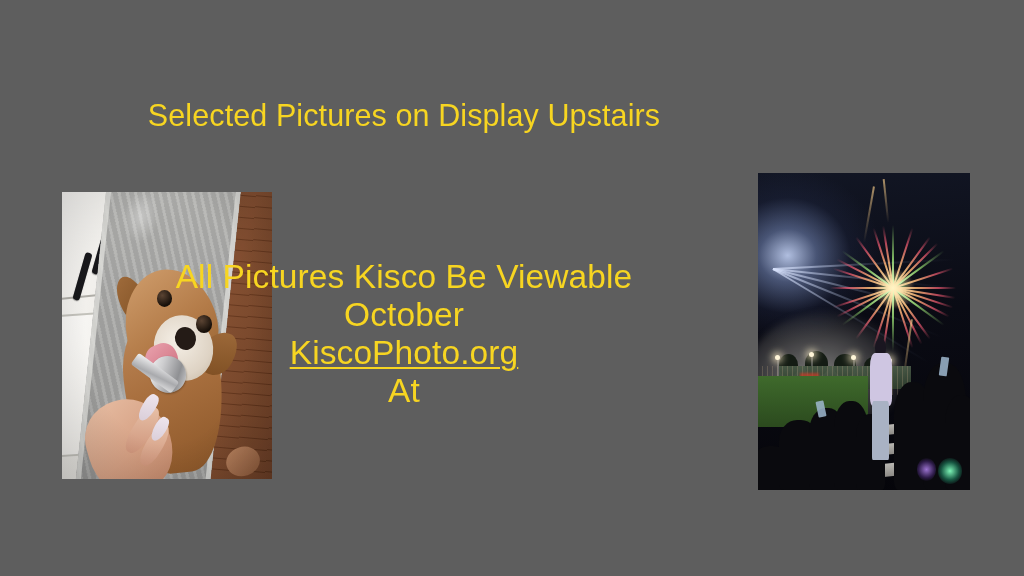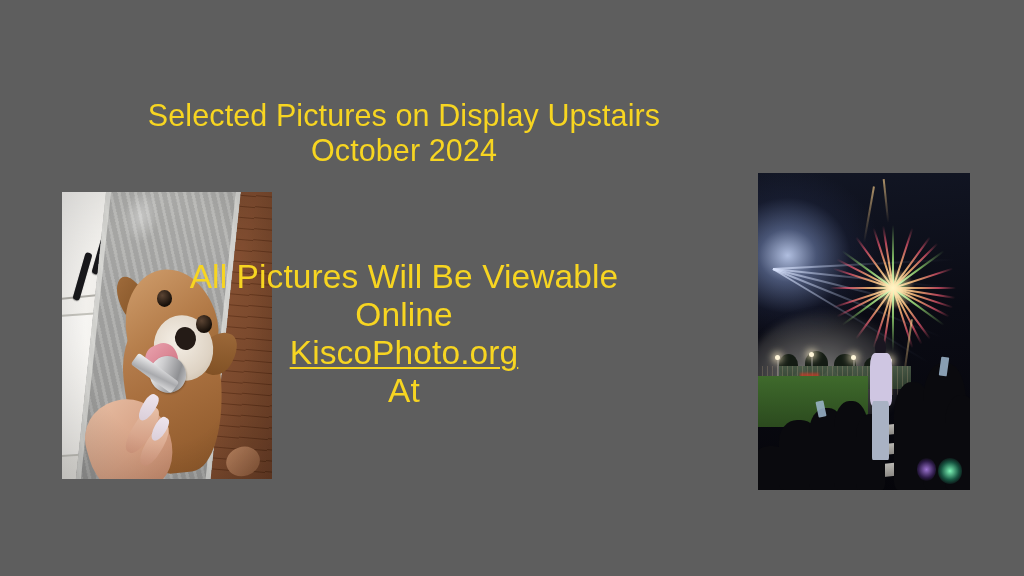--- a/index.html
+++ b/index.html
@@ -584,25 +584,24 @@
 
       <div class="fw-greenlight"></div>
       <div class="fw-purplelight"></div>
     </div>
   </div>
 
   <div id="text-layer">
 
     <div class="headline-block" id="headline-block">
       <span class="tline">Selected Pictures on Display Upstairs</span>
-      <span class="tline">October 2024</span>
     </div>
 
     <div class="headline-block" id="calltoaction-block">
-      <span class="tline">All Pictures Will Be Viewable</span>
-      <span class="tline">Online</span>
+      <span class="tline">All Pictures Kisco Be Viewable</span>
+      <span class="tline">October</span>
       <span class="tline"><span id="site-link">KiscoPhoto.org</span></span>
       <span class="tline">At</span>
     </div>
 
   </div>
 
 </div>
 
 </body></html>

